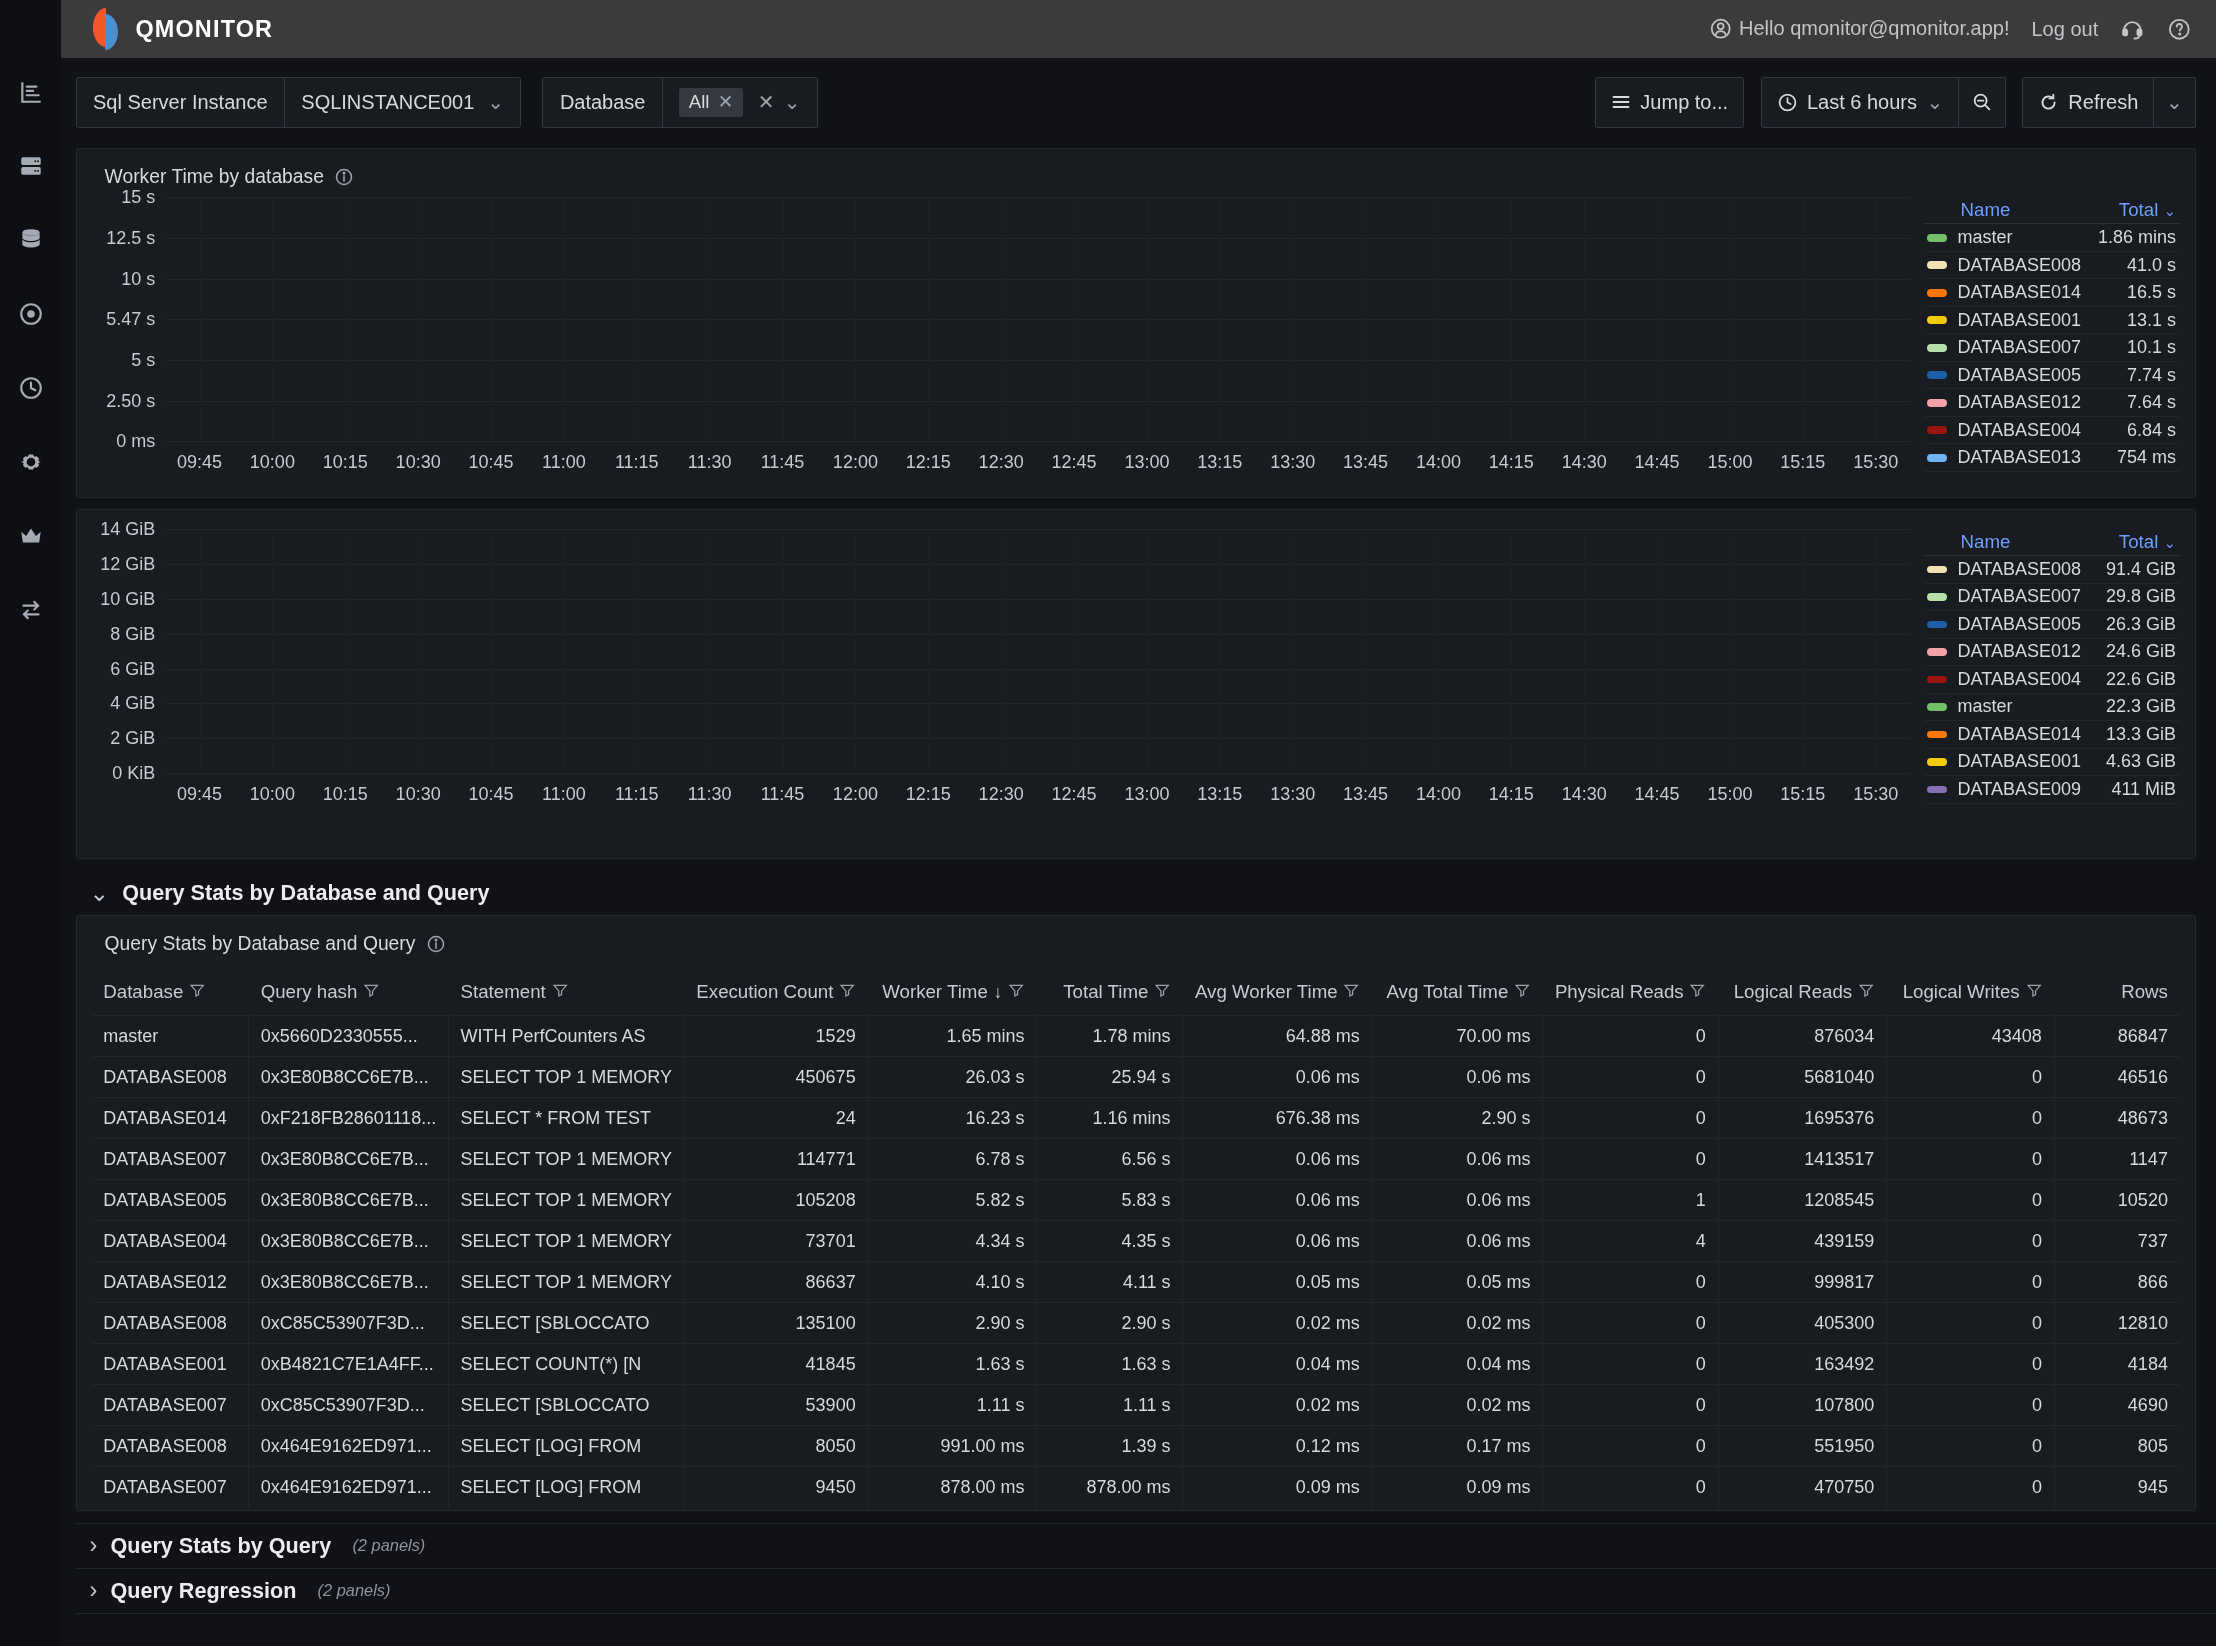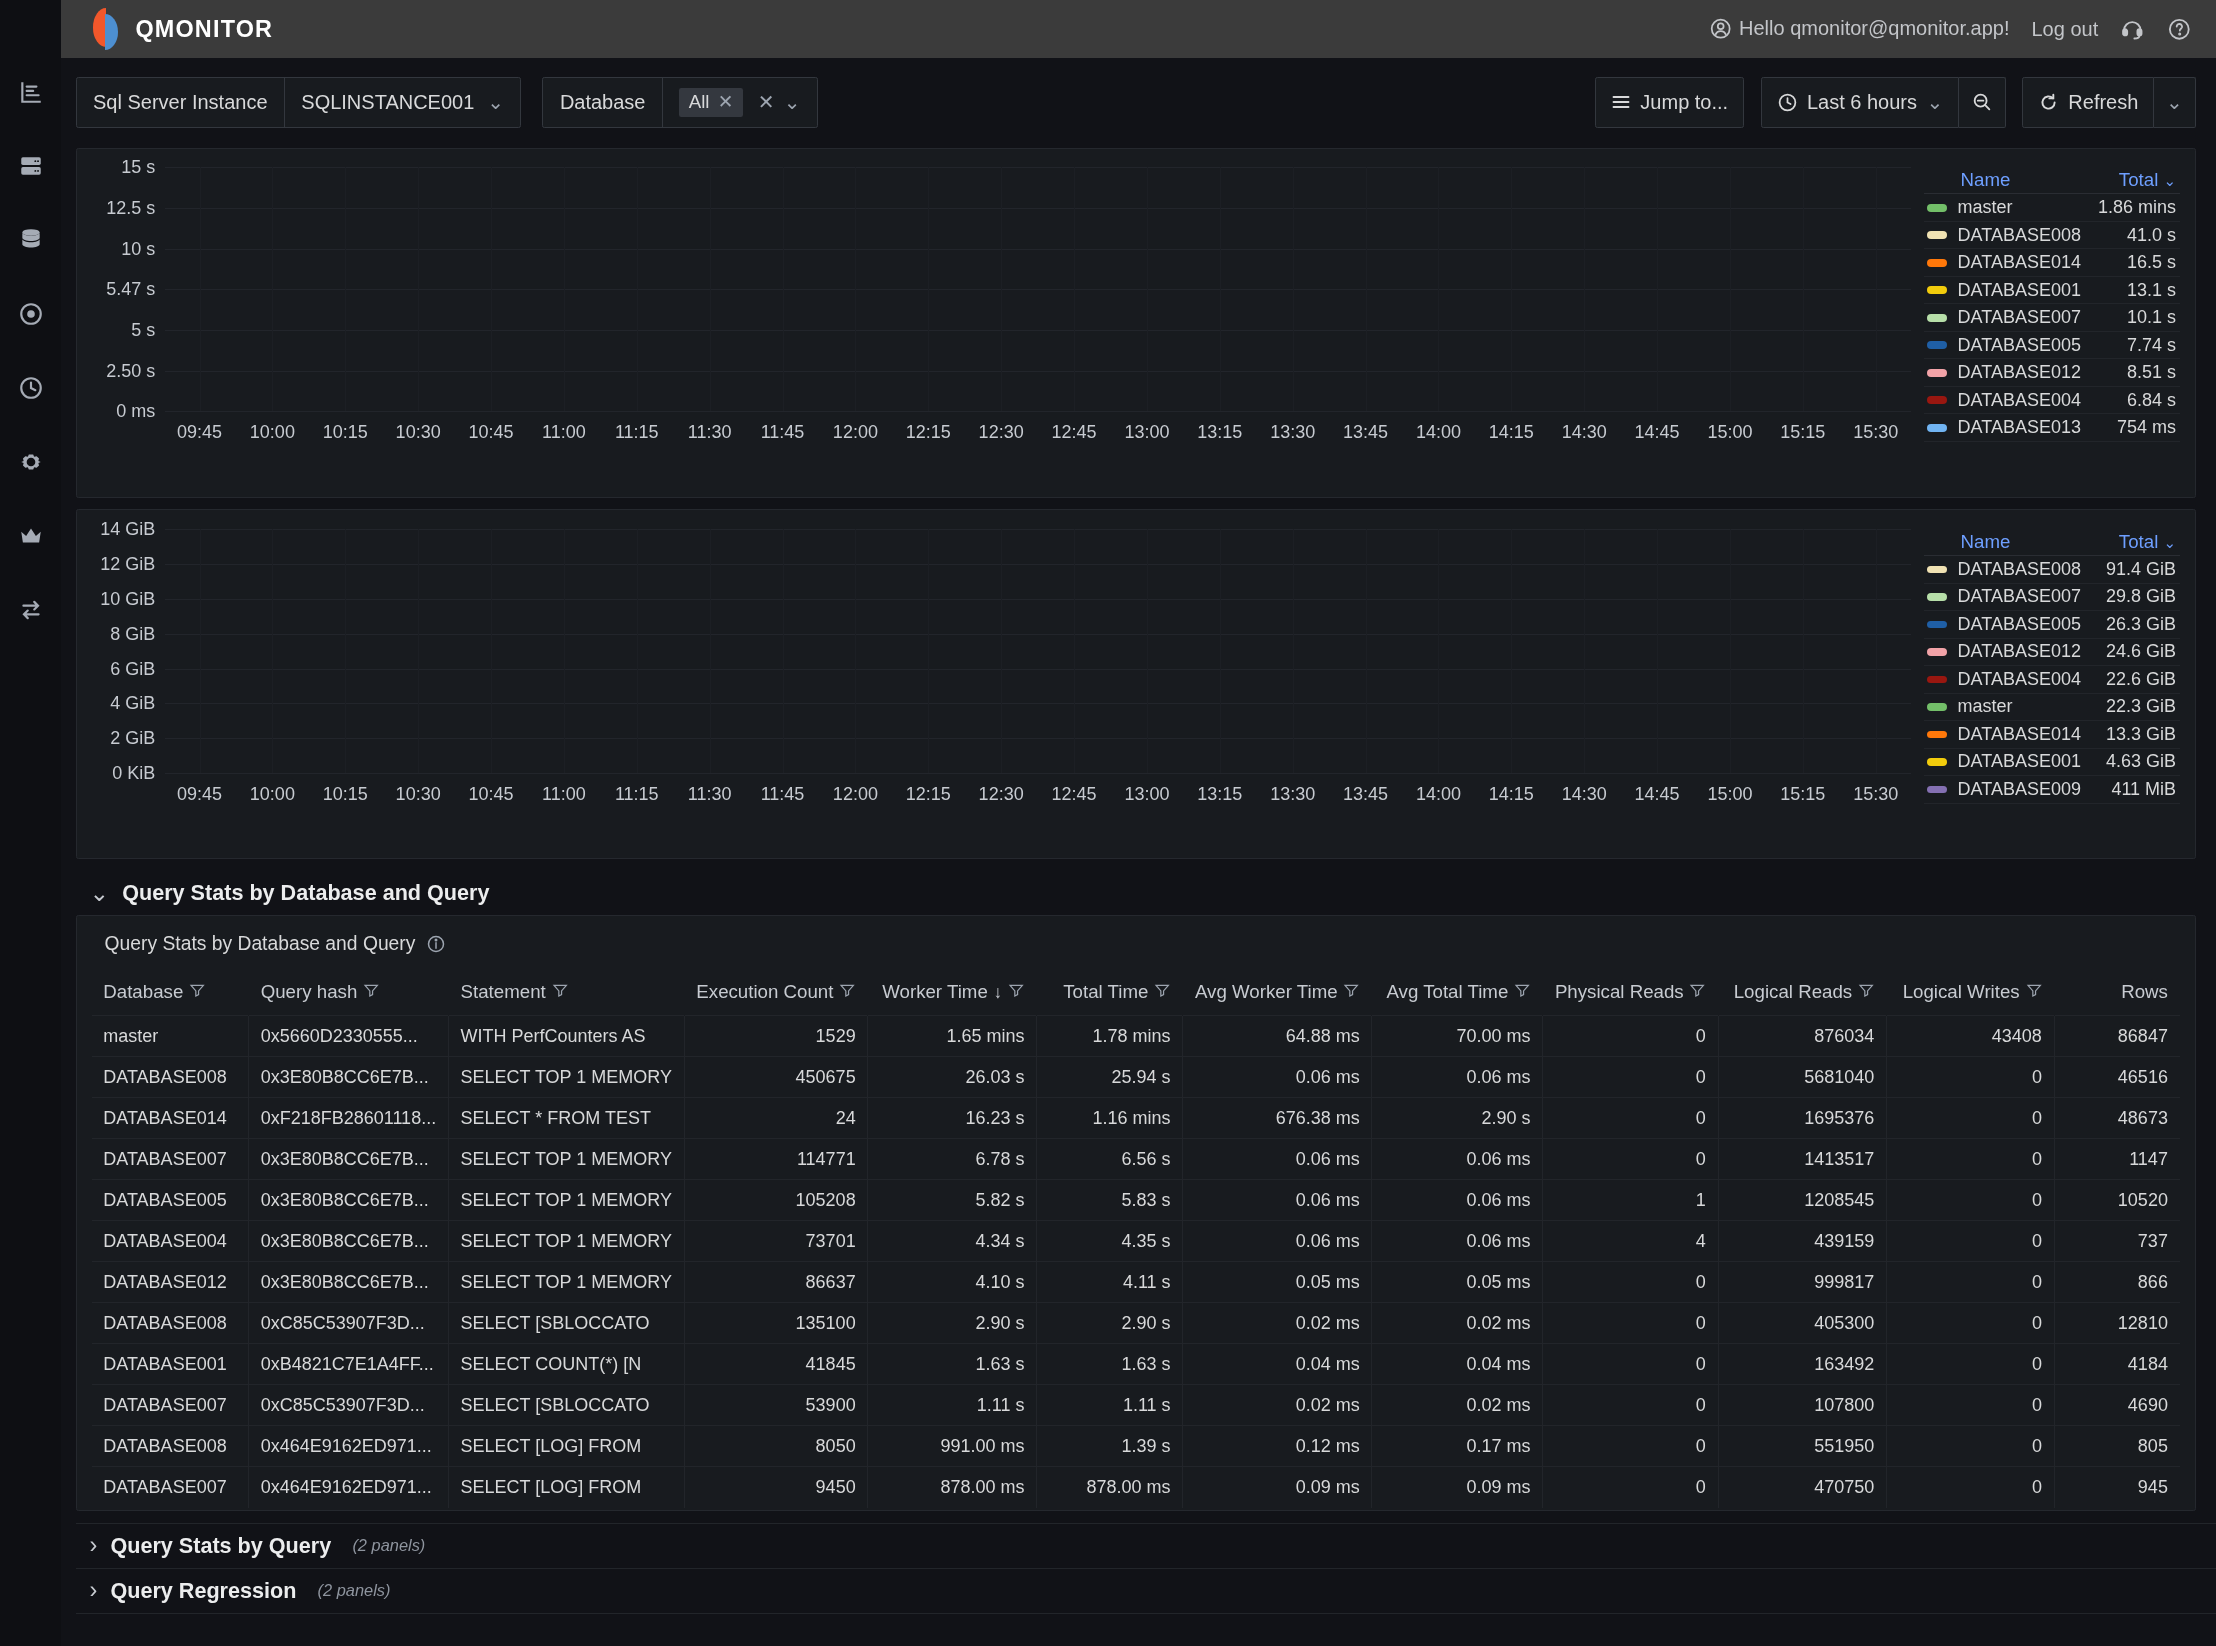--- a/index.html
+++ b/index.html
@@ -206,20 +206,28 @@
           <span>Refresh</span>
         </div>
         <div class="btn">
             <span class="muted">⌄</span>
           </div>
       </div>
     </div>
   </div>
 
   <div class="panel" id="panel-0" style="height:350px;">
+      <div class="panel-title-row">
+        <span class="panel-title">Worker Time by database</span>
+        <svg width="20" height="20" viewBox="0 0 24 24" fill="none" stroke="#9DA5B0" stroke-width="1.8">
+          <circle cx="12" cy="12" r="9"></circle>
+          <path d="M12 10.5V17" stroke-linecap="round"></path>
+          <circle cx="12" cy="7.3" r="0.9" fill="#9DA5B0"></circle>
+        </svg>
+      </div>
       <div class="chart-wrap">
         <div class="chart-left">
           <div class="chart-grid">
             <div class="gridline-h" style="top:0%"></div>
             <div class="ytick" style="top:0%">15 s</div>
             <div class="gridline-h" style="top:16.666666666666664%"></div>
             <div class="ytick" style="top:16.666666666666664%">12.5 s</div>
             <div class="gridline-h" style="top:33.333333333333336%"></div>
             <div class="ytick" style="top:33.333333333333336%">10 s</div>
             <div class="gridline-h" style="top:50%"></div>
@@ -1015,21 +1023,21 @@
             <span class="legend-val">10.1 s</span>
           </div>
           <div class="legend-row">
             <span class="legend-dash" style="background:#1F5FA6"></span>
             <span class="legend-name">DATABASE005</span>
             <span class="legend-val">7.74 s</span>
           </div>
           <div class="legend-row">
             <span class="legend-dash" style="background:#F2A3A8"></span>
             <span class="legend-name">DATABASE012</span>
-            <span class="legend-val">8.51 s</span>
+            <span class="legend-val">7.64 s</span>
           </div>
           <div class="legend-row">
             <span class="legend-dash" style="background:#991710"></span>
             <span class="legend-name">DATABASE004</span>
             <span class="legend-val">6.84 s</span>
           </div>
           <div class="legend-row">
             <span class="legend-dash" style="background:#71B4F2"></span>
             <span class="legend-name">DATABASE013</span>
             <span class="legend-val">754 ms</span>

